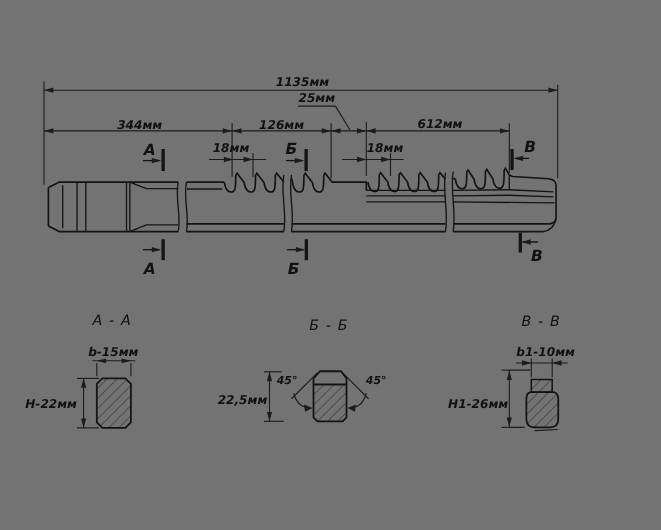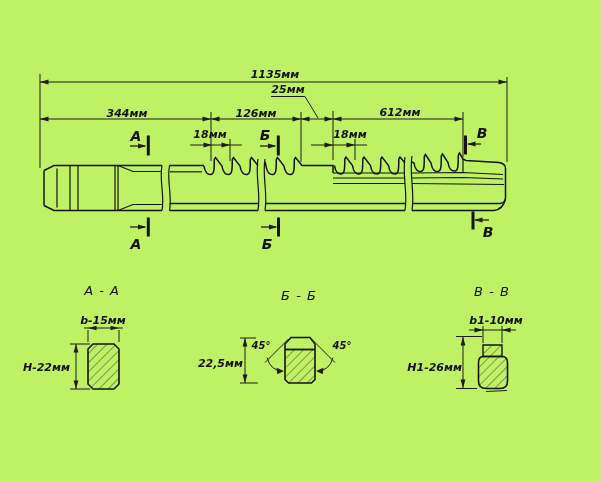--- a/index.html
+++ b/index.html
@@ -1,16 +1,16 @@
 <!DOCTYPE html>
 <html><head>
 <meta charset="utf-8">
 <style>
   html,body{margin:0;padding:0;background:#ffffff;}
-  .canvas{position:relative;width:601px;height:482px;background:#bef264;overflow:hidden;
+  .canvas{position:relative;width:601px;height:482px;background:#737373;overflow:hidden;
           font-family:"DejaVu Sans", sans-serif;}
   svg{position:absolute;left:0;top:0;}
   .thin{stroke:#1c1c1c;stroke-width:1;fill:none;}
   .outline{stroke:#141414;stroke-width:1.5;fill:none;}
   .mid{stroke:#141414;stroke-width:1.2;fill:none;}
   .arrow{fill:#1c1c1c;stroke:none;}
   .bar{fill:#141414;stroke:none;}
   .dimtext{font:italic bold 11px "DejaVu Sans", sans-serif;fill:#111;}
   .dimtext-sm{font:italic bold 10px "DejaVu Sans", sans-serif;fill:#111;}
   .marker{font:italic 600 14px "DejaVu Sans", sans-serif;fill:#111;}

